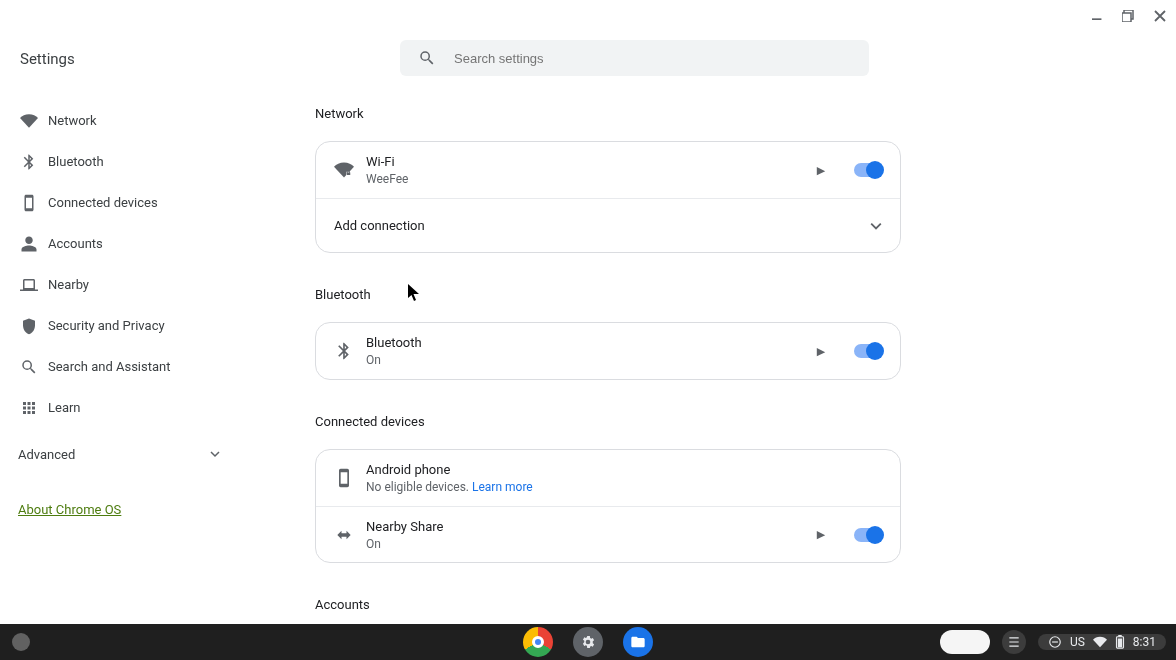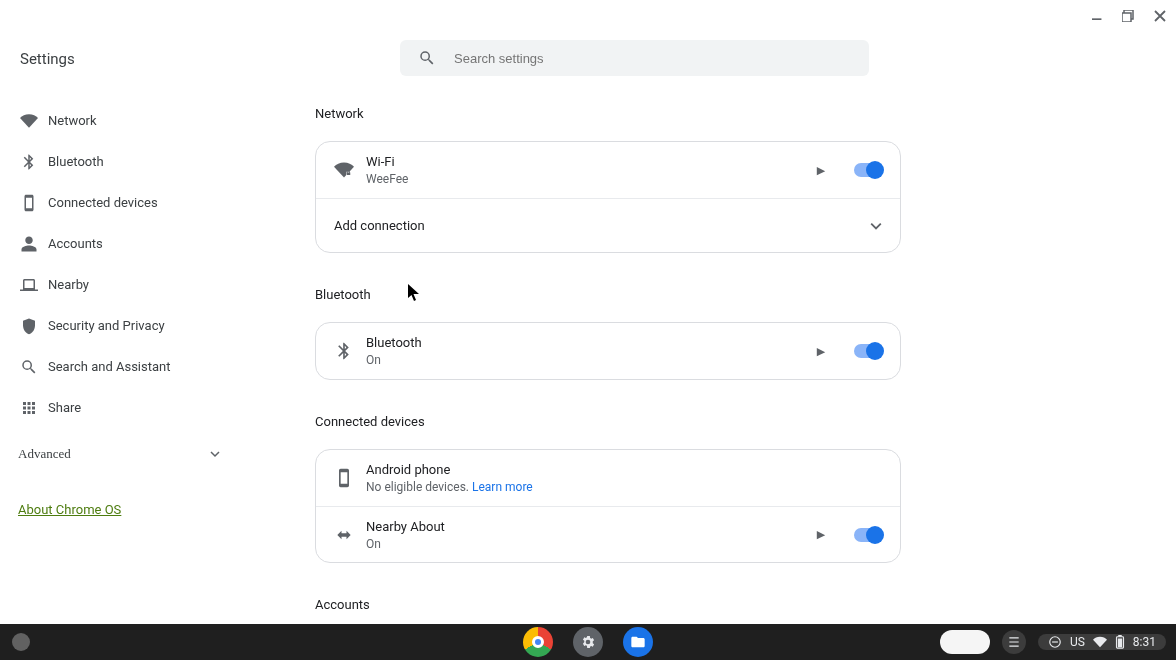--- a/index.html
+++ b/index.html
@@ -54,21 +54,20 @@
   .advanced-row {
     display:flex;
     align-items:center;
     justify-content:space-between;
     height:40px;
     padding: 0 20px 0 18px;
     color:#3c4043;
     font-size:13px;
     margin-top:6px;
     cursor:pointer;
-    font-family:Liberation Serif, serif;
   }
   .about-row {
     padding: 0 18px;
     color:#4d7c0f;
     font-size:13px;
     margin-top:28px;
     cursor:pointer;
     text-decoration:underline;
   }
 
@@ -303,21 +302,21 @@
     </span>
     <span class="nav-label">Search and Assistant</span>
   </div>
 
   <div class="nav-item">
     <span class="nav-icon">
       <svg width="18" height="18" viewBox="0 0 24 24">
           <path class="ic" d="M4 4h4v4H4V4zm6 0h4v4h-4V4zm6 0h4v4h-4V4zM4 10h4v4H4v-4zm6 0h4v4h-4v-4zm6 0h4v4h-4v-4zM4 16h4v4H4v-4zm6 0h4v4h-4v-4zm6 0h4v4h-4v-4z"></path>
         </svg>
     </span>
-    <span class="nav-label">Share</span>
+    <span class="nav-label">Learn</span>
   </div>
 
   <div class="advanced-row">
     <span>Advanced</span>
     <span>
       <svg width="10" height="10" viewBox="0 0 10 10">
           <path d="M1 3l4 4 4-4" fill="none" stroke="#5f6368" stroke-width="1.5"></path>
         </svg>
     </span>
   </div>
@@ -398,21 +397,21 @@
           </div>
         </div>
       </div>
       <div class="row">
         <span class="row-icon">
           <svg width="20" height="20" viewBox="0 0 24 24">
               <path class="ic" d="M4 12l5-5v3h6V7l5 5-5 5v-3H9v3l-5-5z"></path>
             </svg>
         </span>
         <div class="row-text">
-          <div class="row-title">Nearby About</div>
+          <div class="row-title">Nearby Share</div>
           <div class="row-sub">On</div>
         </div>
         <span class="row-arrow">▶</span>
         <div class="toggle"></div>
       </div>
     </div>
 
     <div class="section-title">Accounts</div>
 
   </div>

